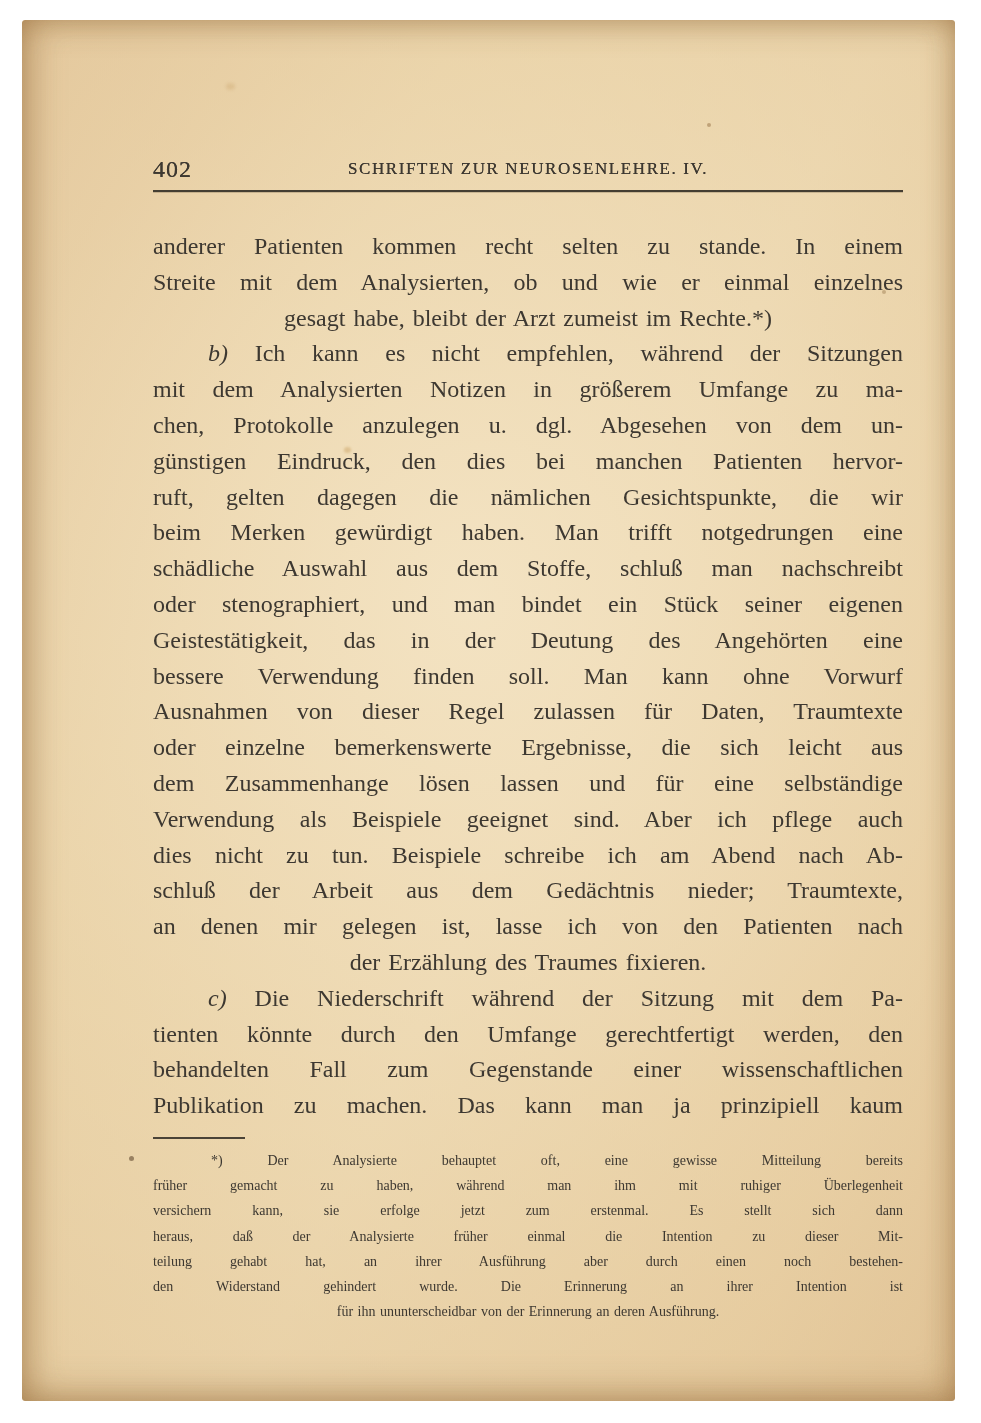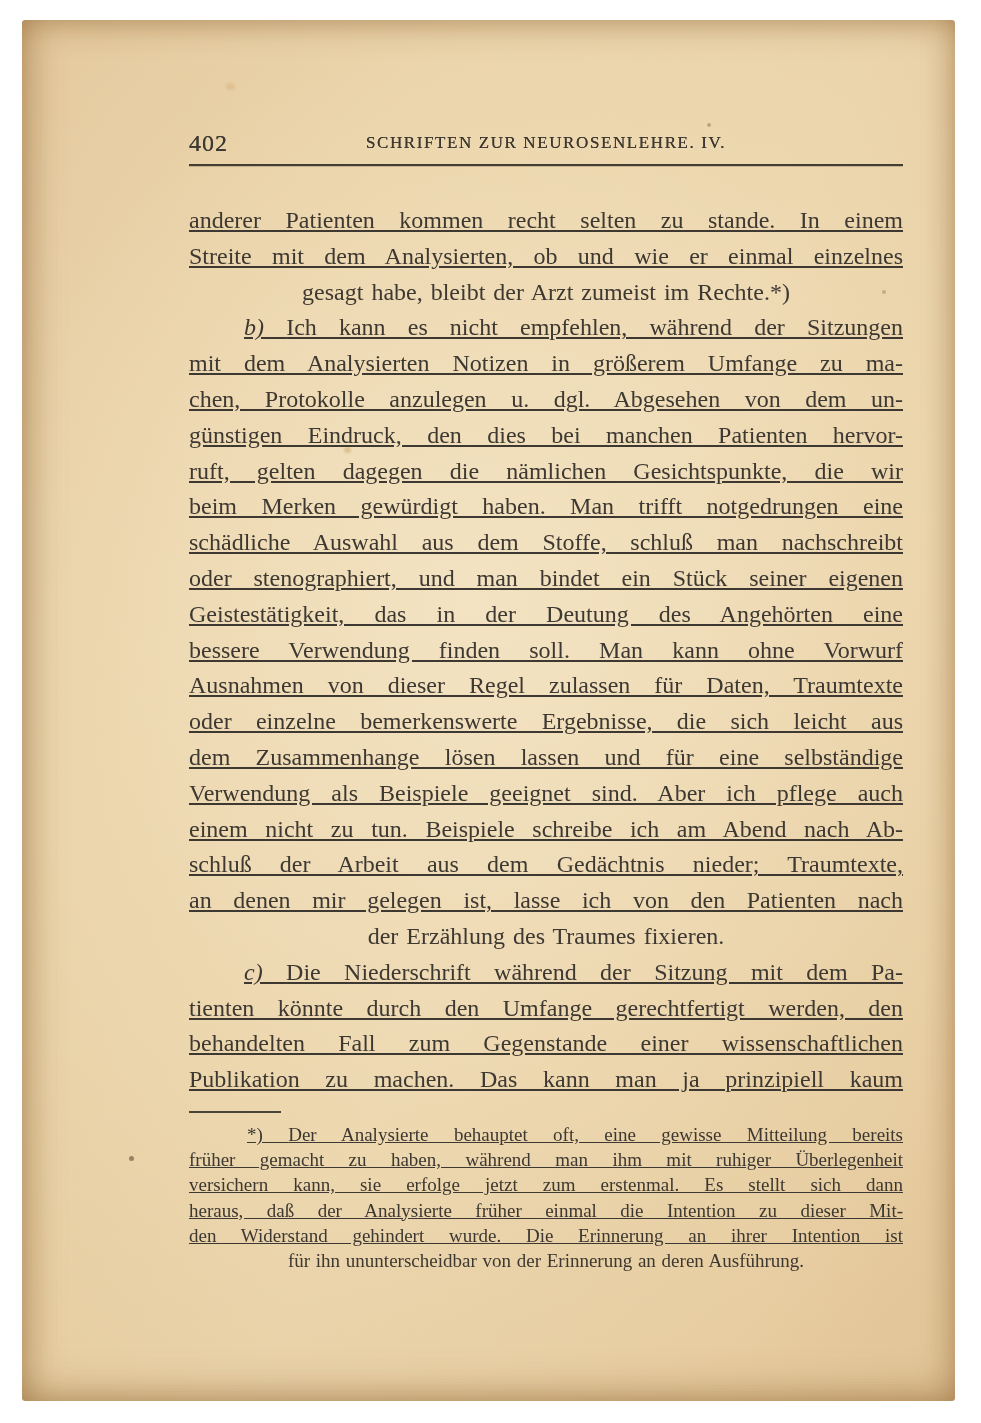--- a/index.html
+++ b/index.html
@@ -22,23 +22,22 @@
       radial-gradient(ellipse 120% 90% at 48% 42%, rgba(244,228,196,0.9) 0%, rgba(236,214,172,0.55) 45%, rgba(222,190,140,0.65) 100%),
       linear-gradient(115deg, #dfc096 0%, #e9d2a8 28%, #edd9b4 55%, #e6cba0 85%, #ddbd92 100%);
     box-shadow:
       inset 16px 0 38px -12px rgba(140, 95, 45, 0.40),
       inset -12px 0 30px -12px rgba(140, 95, 45, 0.30),
       inset 0 14px 34px -12px rgba(140, 95, 45, 0.30),
       inset 0 -16px 40px -10px rgba(140, 95, 45, 0.38);
   }
   .content {
     position: absolute;
-    left: 131px; right: 52px; top: 110px;
+    left: 131px; right: 52px; top: 136px;
     color: #3d3831;
-    margin-left: 36px;
   }
   .header { position: relative; height: 26px; }
   .pagenum {
     position: absolute; left: 0; top: 0;
     font-size: 24px; line-height: 26px;
     letter-spacing: 1px;
     text-shadow: 0 0 0.4px currentColor;
   }
   .title {
     text-align: center;
@@ -52,31 +51,31 @@
     border-bottom: 2.4px solid #443e32;
     box-shadow: 0 1px 0 rgba(90,75,50,0.25);
   }
   .bodytext {
     margin-top: 37px;
     font-size: 24px;
     line-height: 35.8px;
     word-spacing: 2px;
   }
   .line { text-align: center; white-space: normal; }
-  .line.just { text-align: justify; text-align-last: justify; text-decoration: underline; }
+  .line.just { text-align: justify; text-align-last: justify; }
   .line.first { text-indent: 55px; }
   .lead { font-style: italic; }
   .fnrule {
     margin-top: 13px;
     width: 92px;
     border-bottom: 2px solid #4a4337;
   }
   .footnote {
     margin-top: 9px;
-    font-size: 19px;
+    font-size: 14px;
     line-height: 25.2px;
     word-spacing: 1px;
   }
   .footnote .line.first { text-indent: 58px; }
   .speck { position: absolute; border-radius: 50%; pointer-events: none; }
   .speck.s1 { left: 107px; top: 1136px; width: 5px; height: 5px; background: rgba(85,62,38,0.55); }
   .speck.s2 { left: 685px; top: 103px;  width: 4px; height: 4px; background: rgba(140,100,55,0.45); }
   .speck.s3 { left: 322px; top: 427px;  width: 7px; height: 6px; background: rgba(190,140,70,0.35); filter: blur(1px); }
   .speck.s4 { left: 860px; top: 270px;  width: 4px; height: 4px; background: rgba(130,95,50,0.35); }
   .speck.s5 { left: 204px; top: 63px;   width: 9px; height: 7px; background: rgba(200,160,100,0.30); filter: blur(1.5px); }
@@ -113,37 +112,38 @@
             <div class="line just">ruft, gelten dagegen die nämlichen Gesichtspunkte, die wir</div>
             <div class="line just">beim Merken gewürdigt haben. Man trifft notgedrungen eine</div>
             <div class="line just">schädliche Auswahl aus dem Stoffe, schluß man nachschreibt</div>
             <div class="line just">oder stenographiert, und man bindet ein Stück seiner eigenen</div>
             <div class="line just">Geistestätigkeit, das in der Deutung des Angehörten eine</div>
             <div class="line just">bessere Verwendung finden soll. Man kann ohne Vorwurf</div>
             <div class="line just">Ausnahmen von dieser Regel zulassen für Daten, Traumtexte</div>
             <div class="line just">oder einzelne bemerkenswerte Ergebnisse, die sich leicht aus</div>
             <div class="line just">dem Zusammenhange lösen lassen und für eine selbständige</div>
             <div class="line just">Verwendung als Beispiele geeignet sind. Aber ich pflege auch</div>
-            <div class="line just">einem nicht zu tun. Beispiele schreibe ich am Abend nach Ab-</div>
+            <div class="line just">dies nicht zu tun. Beispiele schreibe ich am Abend nach Ab-</div>
             <div class="line just">schluß der Arbeit aus dem Gedächtnis nieder; Traumtexte,</div>
             <div class="line just">an denen mir gelegen ist, lasse ich von den Patienten nach</div>
             <div class="line">der Erzählung des Traumes fixieren.</div>
           </div>
           <div class="paragraph">
             <div class="line just first"><span class="lead">c) </span>Die Niederschrift während der Sitzung mit dem Pa-</div>
             <div class="line just">tienten könnte durch den Umfange gerechtfertigt werden, den</div>
             <div class="line just">behandelten Fall zum Gegenstande einer wissenschaftlichen</div>
             <div class="line just">Publikation zu machen. Das kann man ja prinzipiell kaum</div>
           </div>
         </div>
 
       <div class="fnrule"></div>
       <div class="footnote">
           <div class="line just first"><span class="marker">*) </span>Der Analysierte behauptet oft, eine gewisse Mitteilung bereits</div>
           <div class="line just">früher gemacht zu haben, während man ihm mit ruhiger Überlegenheit</div>
           <div class="line just">versichern kann, sie erfolge jetzt zum erstenmal. Es stellt sich dann</div>
           <div class="line just">heraus, daß der Analysierte früher einmal die Intention zu dieser Mit-</div>
+          <div class="line just">teilung gehabt hat, an ihrer Ausführung aber durch einen noch bestehen-</div>
           <div class="line just">den Widerstand gehindert wurde. Die Erinnerung an ihrer Intention ist</div>
           <div class="line">für ihn ununterscheidbar von der Erinnerung an deren Ausführung.</div>
         </div>
     </div>
   </div>
 </div>
 
 </body></html>

